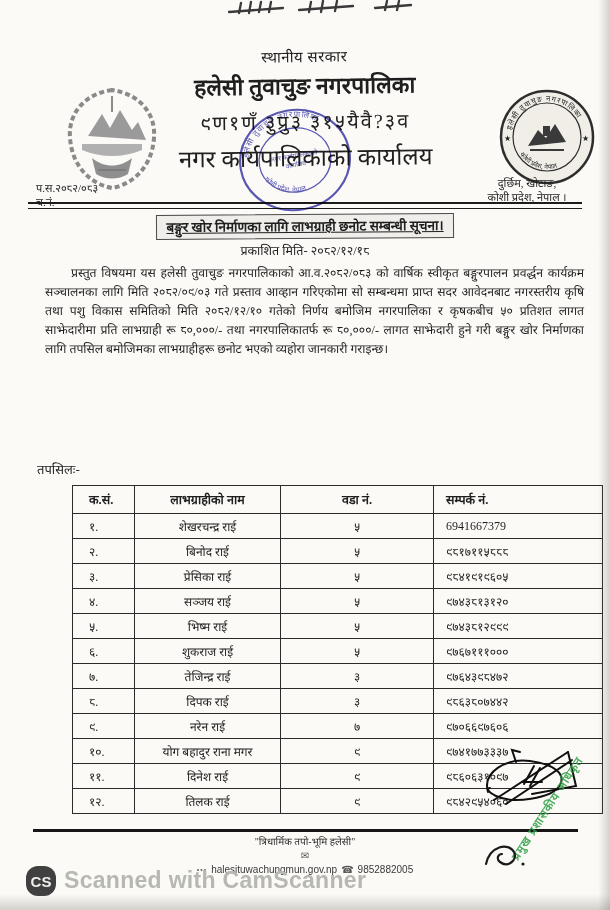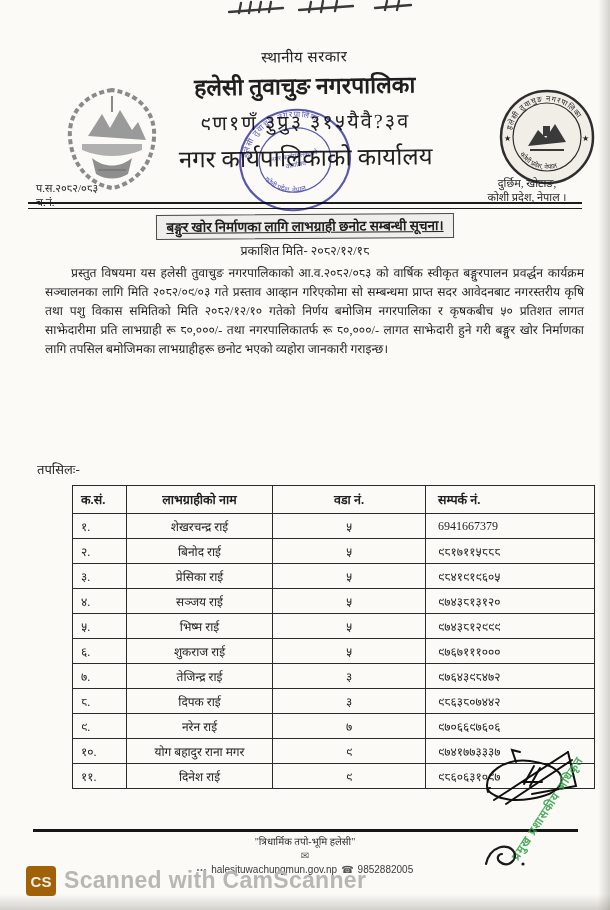--- a/index.html
+++ b/index.html
@@ -29,39 +29,39 @@
   .para{left:37px;width:539px;font-size:12.2px;line-height:19px;text-align:justify;text-indent:26px;margin-left:8px;}
   .para1{top:264px;}
   .para2{top:388px;}
   .tapasil{left:37px;top:460px;font-size:13px;}
   
   table.ben{left:72px;top:485px;position:absolute;border-collapse:collapse;table-layout:fixed;width:492px;
     border:1.6px solid #2b2b2b;}
   table.ben th,table.ben td{border:1.2px solid #2b2b2b;font-size:12px;overflow:hidden;}
   table.ben th{height:25px;font-weight:bold;font-size:12.5px;text-align:center;}
   table.ben td{height:22px;}
-  table.ben .c0{width:44px;padding-left:8px;text-align:left;}
+  table.ben .c0{width:44px;padding-left:16px;text-align:left;}
   table.ben .c1{width:143px;padding-left:1px;text-align:center;}
   table.ben .c2{width:150px;text-align:center;}
   table.ben .c3{width:155px;padding-left:12px;text-align:left;}
   
   .green-stamp{
     left:514px;top:851px;font-size:11.5px;font-weight:bold;color:#2f9e44;opacity:.85;
     white-space:nowrap;transform:rotate(-57deg);transform-origin:0 50%;letter-spacing:1px;z-index:6;
   }
   .thick-rule{left:33px;top:829px;width:545px;height:3.2px;background:#161616;z-index:3;}
   
   .footer{left:0;right:0;top:836px;text-align:center;font-size:9.5px;color:#333;
     font-family:"Liberation Sans",sans-serif;line-height:12px;z-index:4;}
   .footer .motto{font-family:"Liberation Serif",serif;font-size:10px;color:#2d2d2d;}
   .footer .row{display:flex;justify-content:center;align-items:center;gap:4px;margin-top:2px;font-size:10px;color:#3a3a3a;}
   .footer .glyph{font-size:10px;color:#555;}
   .footer .dots{font-size:7px;letter-spacing:1px;color:#666;}
   
-  .cs-badge{left:26px;top:866px;width:30px;height:30px;background:#a16207;border-radius:4px;
+  .cs-badge{left:26px;top:866px;width:30px;height:30px;background:#404040;border-radius:12px;
     display:flex;align-items:center;justify-content:center;color:#efefec;font-weight:bold;
     font-size:15px;font-family:"Liberation Sans",sans-serif;z-index:5;}
   .cs-text{left:64px;top:867px;font-size:23px;color:#b7b7b4;font-weight:600;letter-spacing:.3px;
     font-family:"Liberation Sans",sans-serif;z-index:5;}
   
   .edge-right{right:0;top:0;width:12px;height:100%;background:linear-gradient(to right,rgba(0,0,0,0),rgba(110,105,95,.28));z-index:8;}
   .edge-bottom{left:0;bottom:0;width:100%;height:16px;background:linear-gradient(to bottom,rgba(0,0,0,0),rgba(115,110,100,.30));z-index:8;}
   .stamp-svg{mix-blend-mode:multiply;opacity:.82;transform:rotate(-10deg);z-index:2;}
   svg text{font-family:"Liberation Serif",serif;}
 </style>
@@ -228,20 +228,26 @@
           <td class="c1">योग बहादुर राना मगर</td>
           <td class="c2">९</td>
           <td class="c3">९७४१७७३३३७</td>
         </tr>
         <tr>
           <td class="c0">११.</td>
           <td class="c1">दिनेश राई</td>
           <td class="c2">९</td>
           <td class="c3">९८६०६३१०९७</td>
         </tr>
+        <tr>
+          <td class="c0">१२.</td>
+          <td class="c1">तिलक राई</td>
+          <td class="c2">९</td>
+          <td class="c3">९८४२९५४०६०</td>
+        </tr>
       </tbody>
   </table>
 
   <svg class="abs" style="left:472px;top:738px;z-index:6;" width="120" height="94" viewBox="0 0 120 94">
     <g stroke="#101010" stroke-width="2" fill="none" stroke-linecap="round">
       <path d="M16 54 C10 34 34 20 58 23 C82 26 94 36 88 47 C80 61 40 66 24 58 C16 54 14 50 18 50"></path>
       <path d="M22 62 L96 14"></path>
       <path d="M34 66 L100 22"></path>
       <path d="M96 14 L104 48 L60 56"></path>
       <path d="M44 24 L40 12 L48 14"></path>

